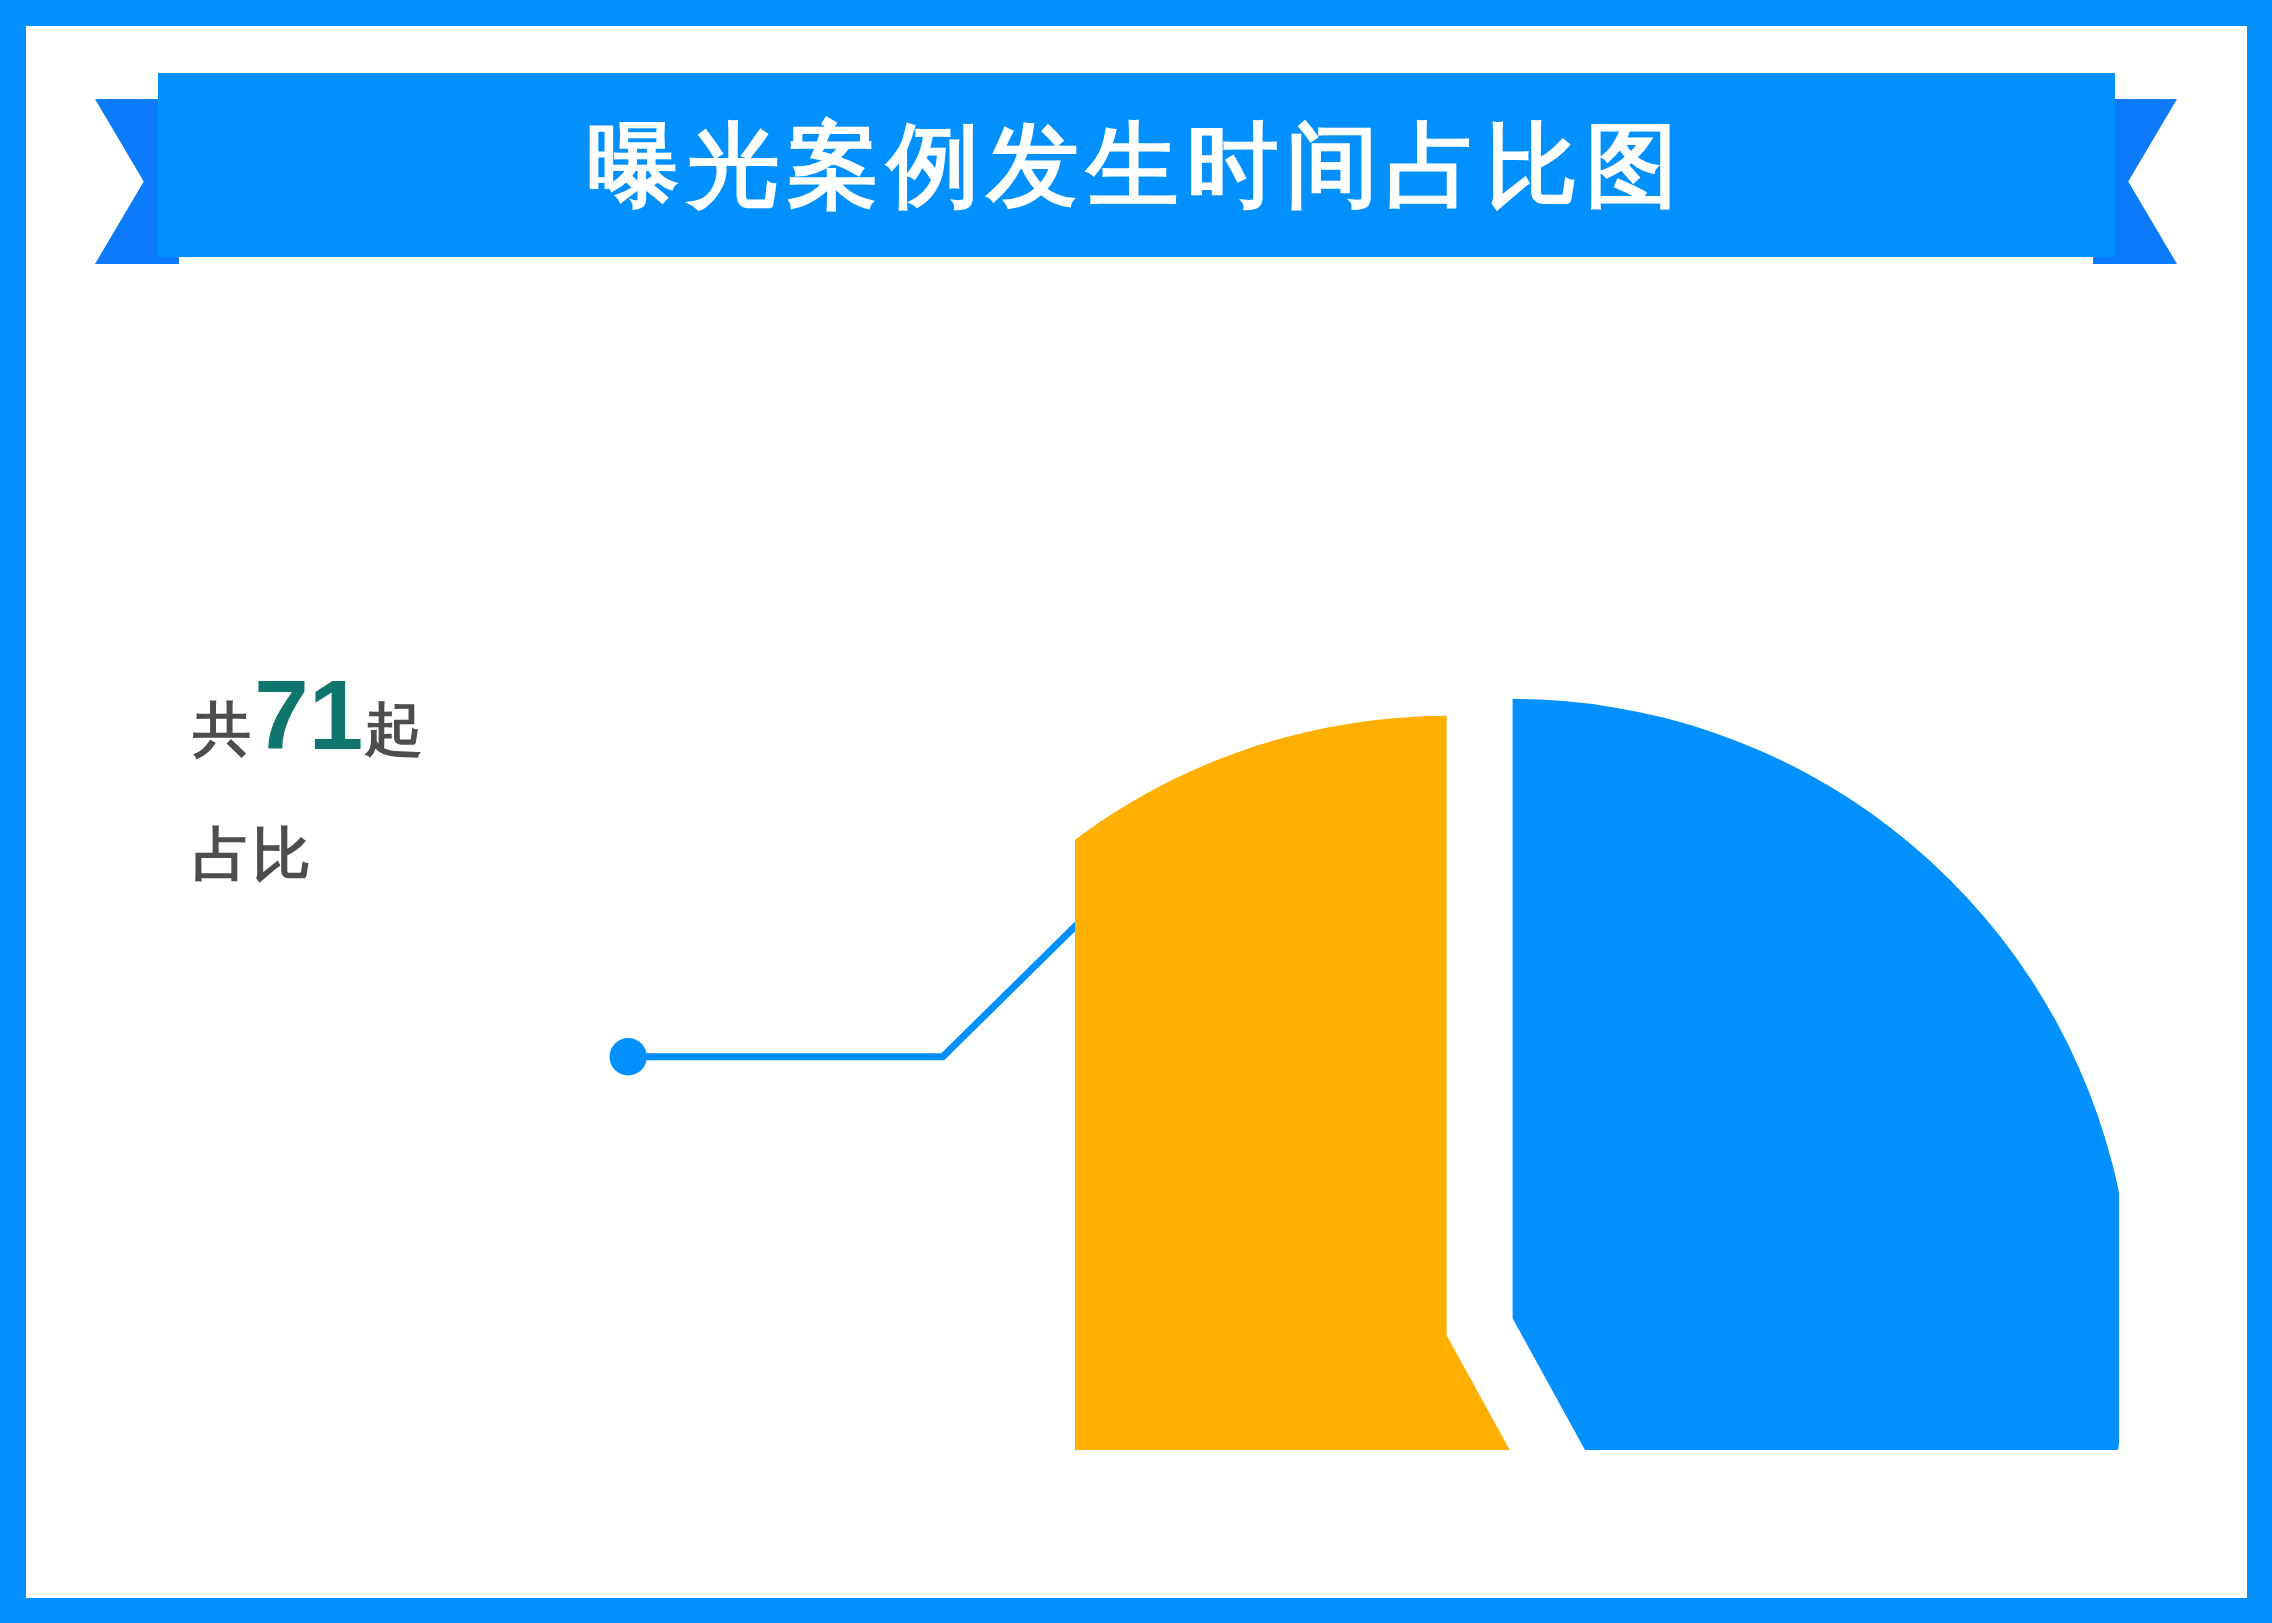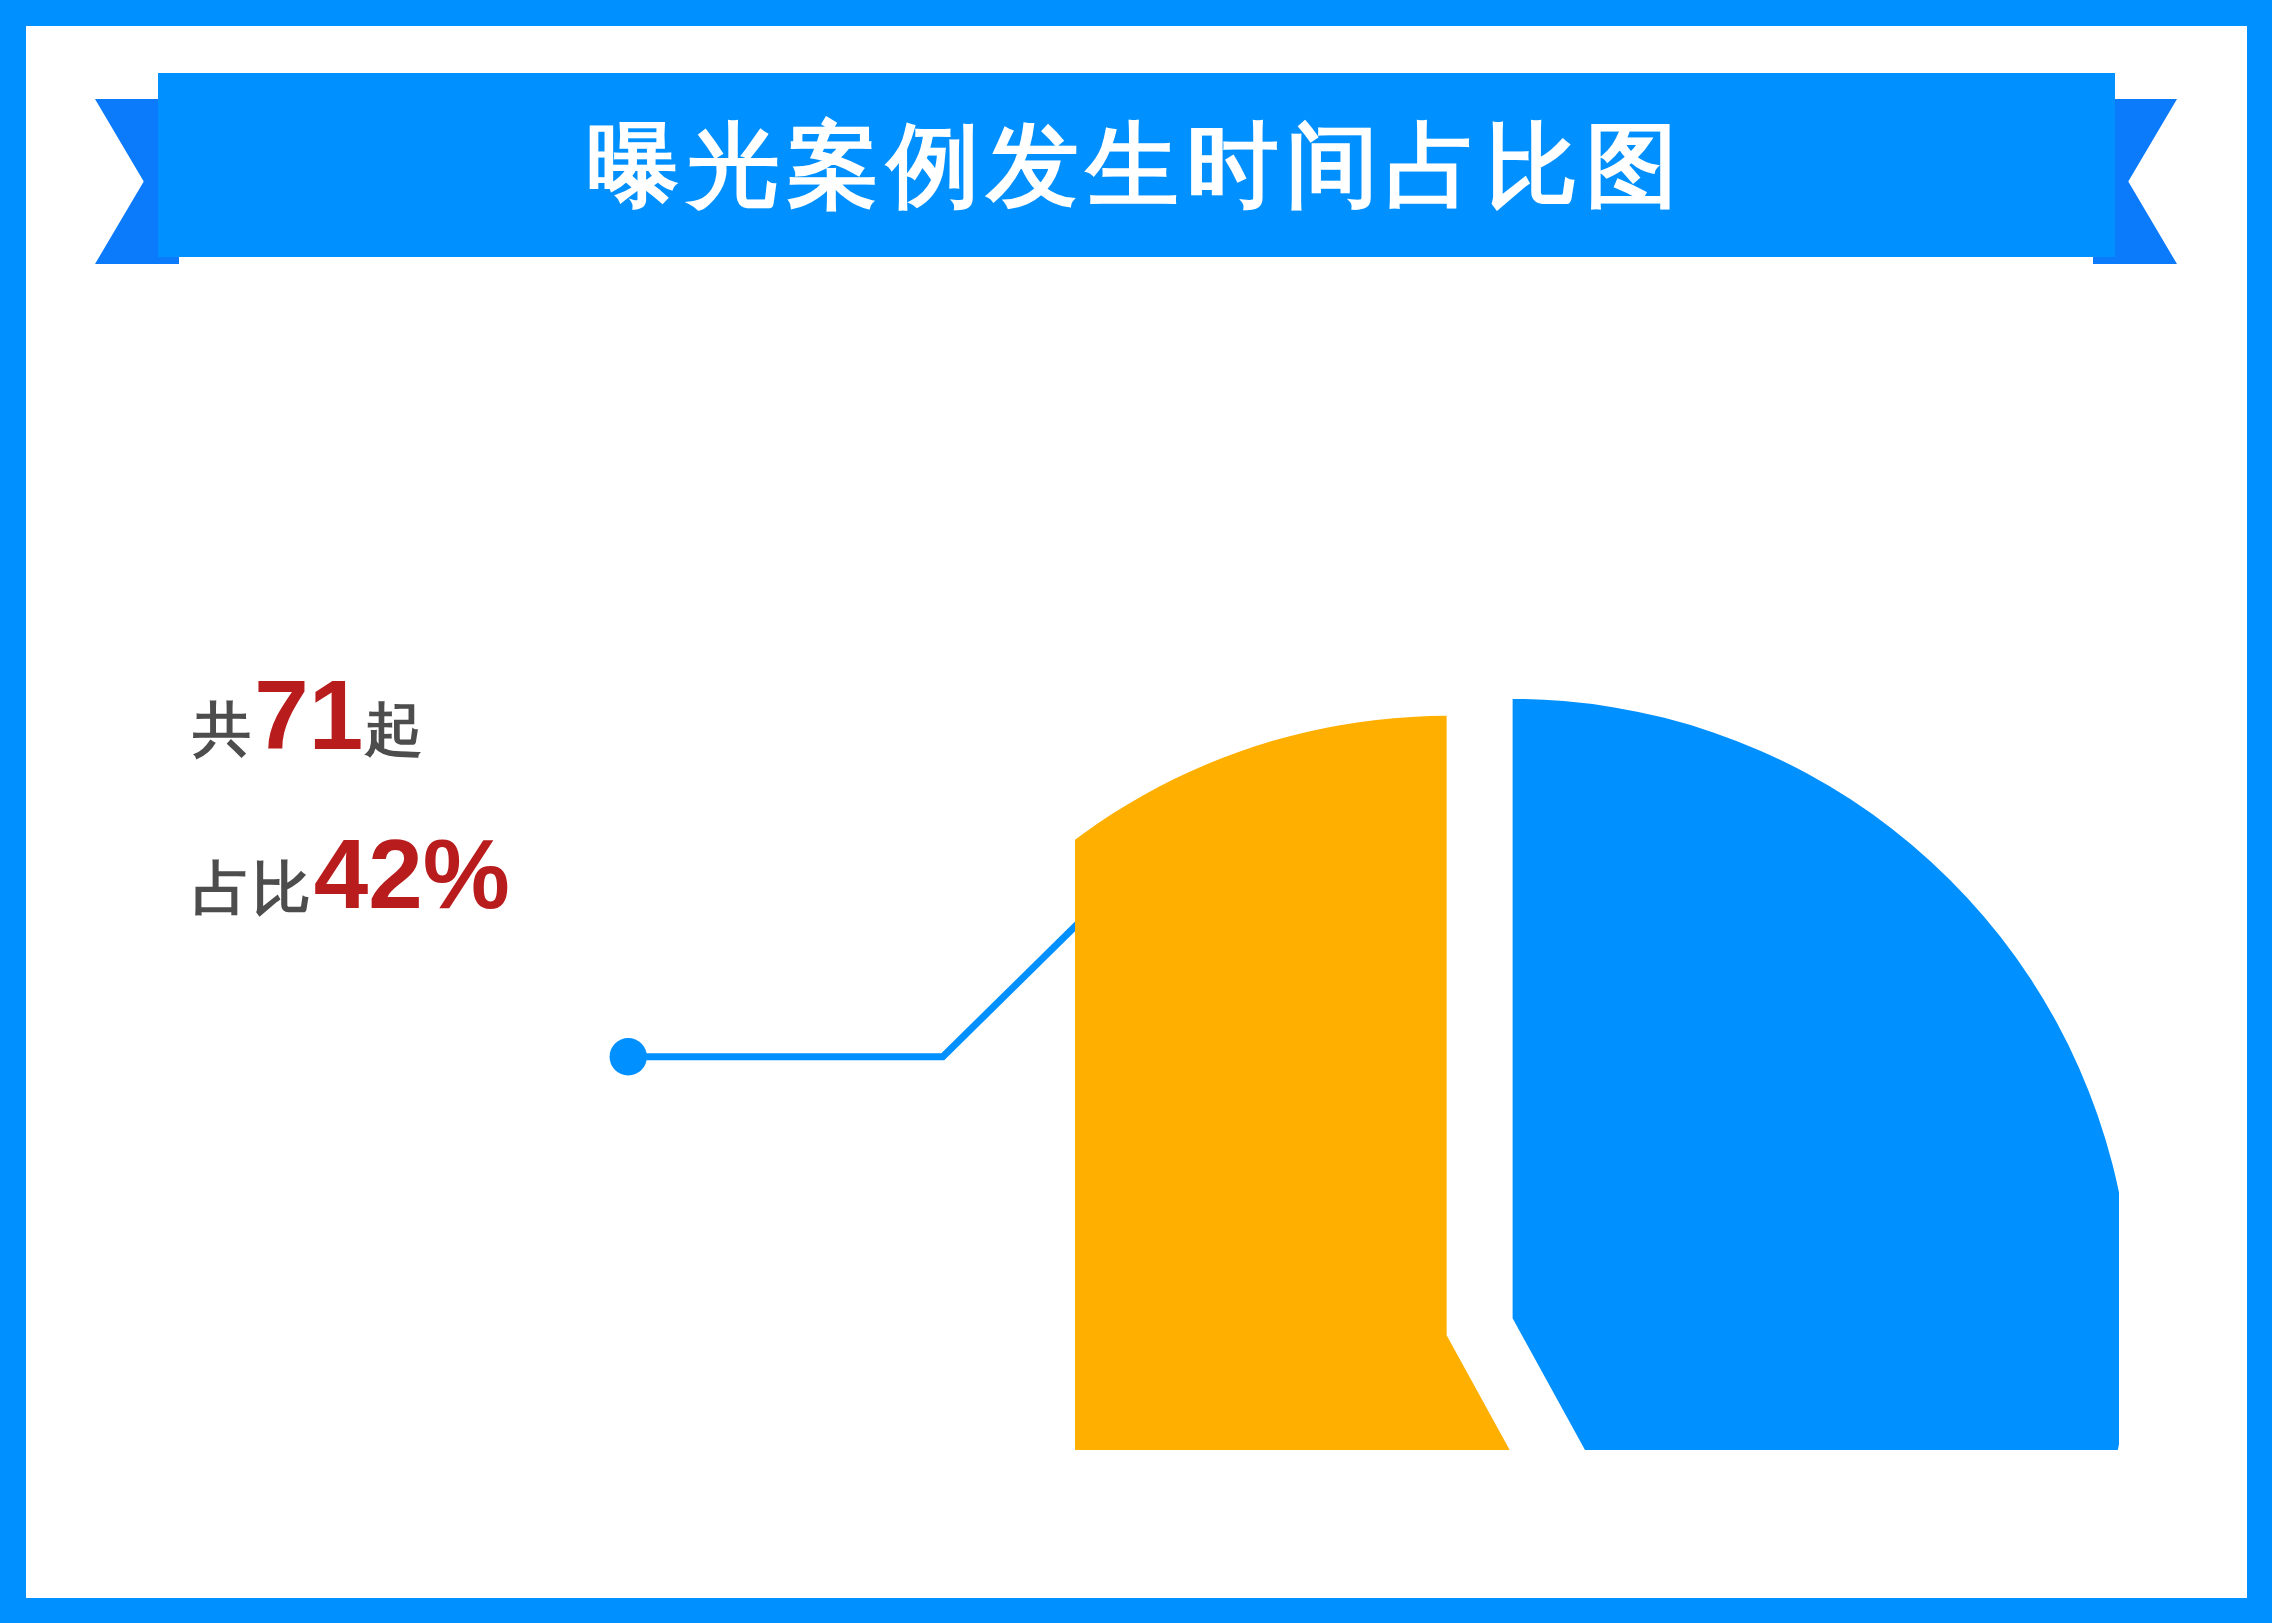--- a/index.html
+++ b/index.html
@@ -90,21 +90,21 @@
     letter-spacing: 4.7px;
     margin-bottom: 67px;
   }
   .stat-row {
     font-size: 58px;
     letter-spacing: 1.6px;
     margin-bottom: 61px;
   }
   .stat-row:last-child { margin-bottom: 4px; }
   .big-num {
-    color: #b91c1c;
+    color: #0f766e;
     font-size: 98px;
     font-weight: bold;
     letter-spacing: 0;
     line-height: 1;
     margin: 0 1.6px;
   }
 
   
   #leader {
     position: absolute;
@@ -144,21 +144,20 @@
   <div id="stat-block">
 
     <div class="stat-line stat-row">
       <span>共</span>
       <span class="big-num">71</span>
       <span>起</span>
     </div>
 
     <div class="stat-line stat-row">
       <span>占比</span>
-      <span class="big-num">42%</span>
     </div>
   </div>
 
   <svg id="leader" viewBox="0 0 700 300">
     <circle cx="26" cy="246" r="24" fill="#0090ff"></circle>
     <path d="M 26 246 L 430 246 L 645 34" fill="none" stroke="#0090ff" stroke-width="9"></path>
   </svg>
 
   <svg id="pie" viewBox="0 0 1340 1360">
 

